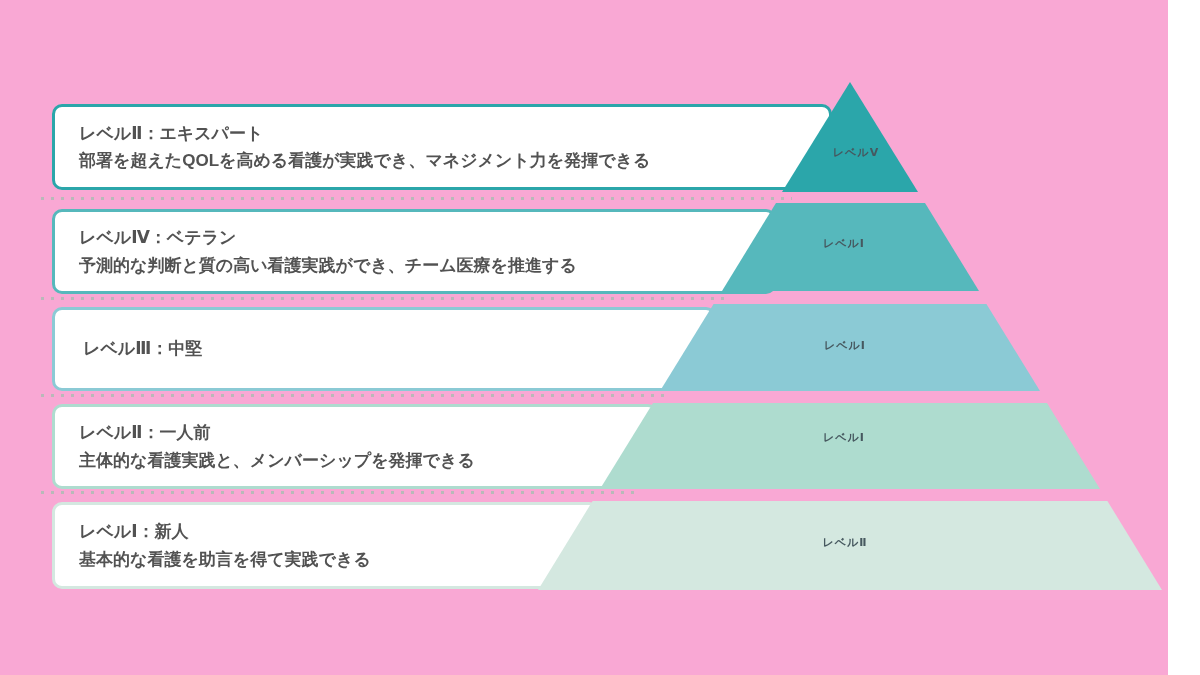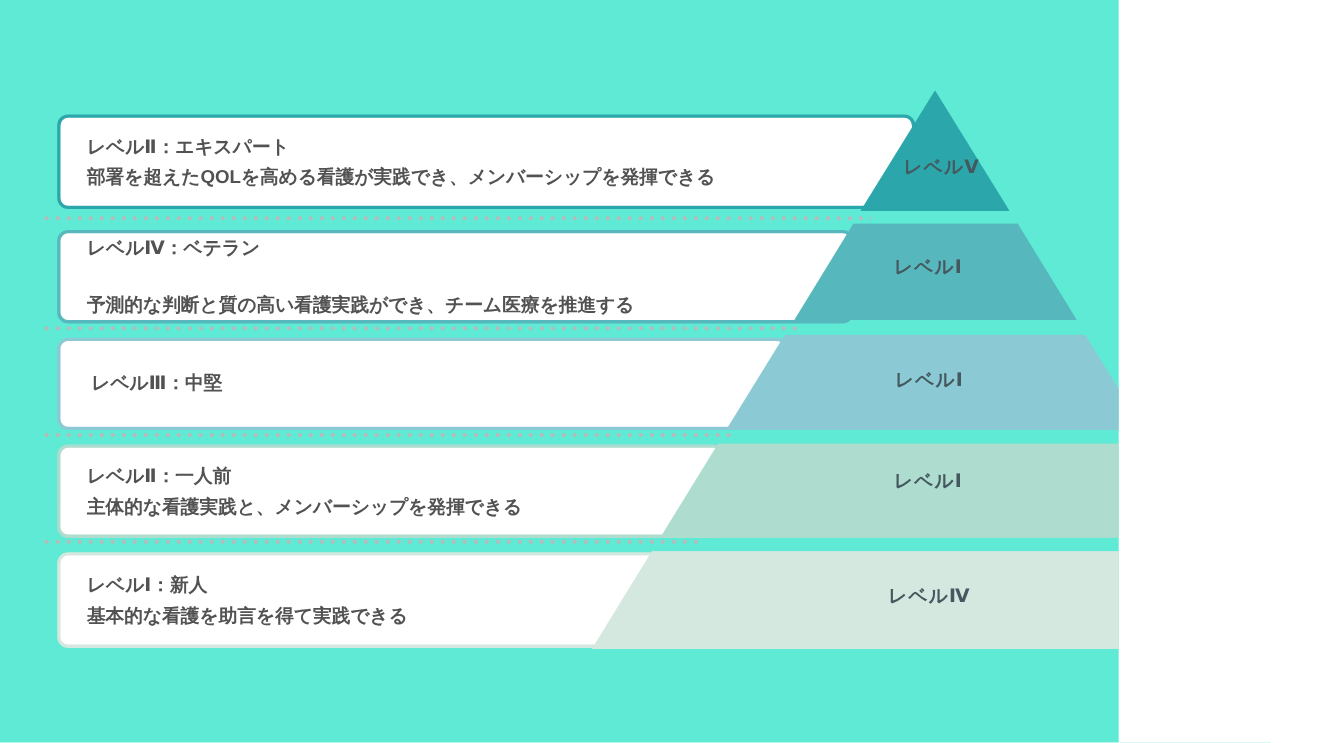--- a/index.html
+++ b/index.html
@@ -1,17 +1,17 @@
 <!DOCTYPE html>
 <html><head>
 <meta charset="utf-8">
 <style>
   html,body { margin:0; padding:0; background:#ffffff; }
   .canvas {
-    position:relative; width:1017px; height:675px; background:#5eead4;
+    position:relative; width:1168px; height:675px; background:#f9a8d4;
     overflow:hidden;
     font-family:"Liberation Sans","DejaVu Sans",sans-serif;
   }
   
   .level-box {
     position:absolute; box-sizing:border-box; background:#ffffff;
     border:3px solid #cccccc; border-radius:10px;
     display:flex; flex-direction:column; justify-content:center;
     padding-left:24px; z-index:2;
   }
@@ -42,39 +42,39 @@
             clip-path:polygon(21% 0, 79% 0, 100% 100%, 0 100%); }
   .tier-3 { left:660px; top:304px; width:380px; height:87px;
             clip-path:polygon(14.1% 0, 85.9% 0, 100% 100%, 0 100%); }
   .tier-2 { left:600px; top:403px; width:500px; height:86px;
             clip-path:polygon(10.6% 0, 89.4% 0, 100% 100%, 0 100%); }
   .tier-1 { left:538px; top:501px; width:624px; height:89px;
             clip-path:polygon(8.75% 0, 91.25% 0, 100% 100%, 0 100%); }
   
   .tier-label {
     position:absolute; z-index:4; transform:translate(-50%,-50%);
-    font-size:17px; font-weight:bold; color:#46585f;
+    font-size:11px; font-weight:bold; color:#46585f;
     letter-spacing:1px; white-space:nowrap;
   }
   .label-5 { left:856px; top:152px; }
   .label-4 { left:844px; top:243px; }
   .label-3 { left:845px; top:345px; }
   .label-2 { left:844px; top:437px; }
   .label-1 { left:845px; top:542px; }
 </style>
 </head>
 <body>
 
 <div class="canvas">
 
   <div class="level-box box-1" style="border-color: rgb(43, 166, 170);">
     <div class="box-title">レベルⅡ：エキスパート</div>
-    <div class="box-desc">部署を超えたQOLを高める看護が実践でき、メンバーシップを発揮できる</div>
+    <div class="box-desc">部署を超えたQOLを高める看護が実践でき、マネジメント力を発揮できる</div>
   </div>
-  <div class="level-box box-2" style="border-color: rgb(86, 184, 188); justify-content: space-between;">
+  <div class="level-box box-2" style="border-color: rgb(86, 184, 188);">
     <div class="box-title">レベルⅣ：ベテラン</div>
     <div class="box-desc">予測的な判断と質の高い看護実践ができ、チーム医療を推進する</div>
   </div>
   <div class="level-box box-3" style="border-color: rgb(139, 202, 213); padding-left: 28px;">
     <div class="box-title">レベルⅢ：中堅</div>
   </div>
   <div class="level-box box-5" style="border-color: rgb(212, 232, 224);">
     <div class="box-title">レベルⅠ：新人</div>
     <div class="box-desc">基本的な看護を助言を得て実践できる</div>
   </div>
@@ -91,15 +91,15 @@
   <div class="tier tier-5" style="background-color: rgb(43, 166, 170);"></div>
   <div class="tier tier-4" style="background-color: rgb(86, 184, 188);"></div>
   <div class="tier tier-3" style="background-color: rgb(139, 202, 213);"></div>
   <div class="tier tier-2" style="background-color: rgb(174, 220, 207);"></div>
   <div class="tier tier-1" style="background-color: rgb(212, 232, 224);"></div>
 
   <div class="tier-label label-5">レベルⅤ</div>
   <div class="tier-label label-4">レベルⅠ</div>
   <div class="tier-label label-3">レベルⅠ</div>
   <div class="tier-label label-2">レベルⅠ</div>
-  <div class="tier-label label-1">レベルⅣ</div>
+  <div class="tier-label label-1">レベルⅡ</div>
 
 </div>
 
 </body></html>

